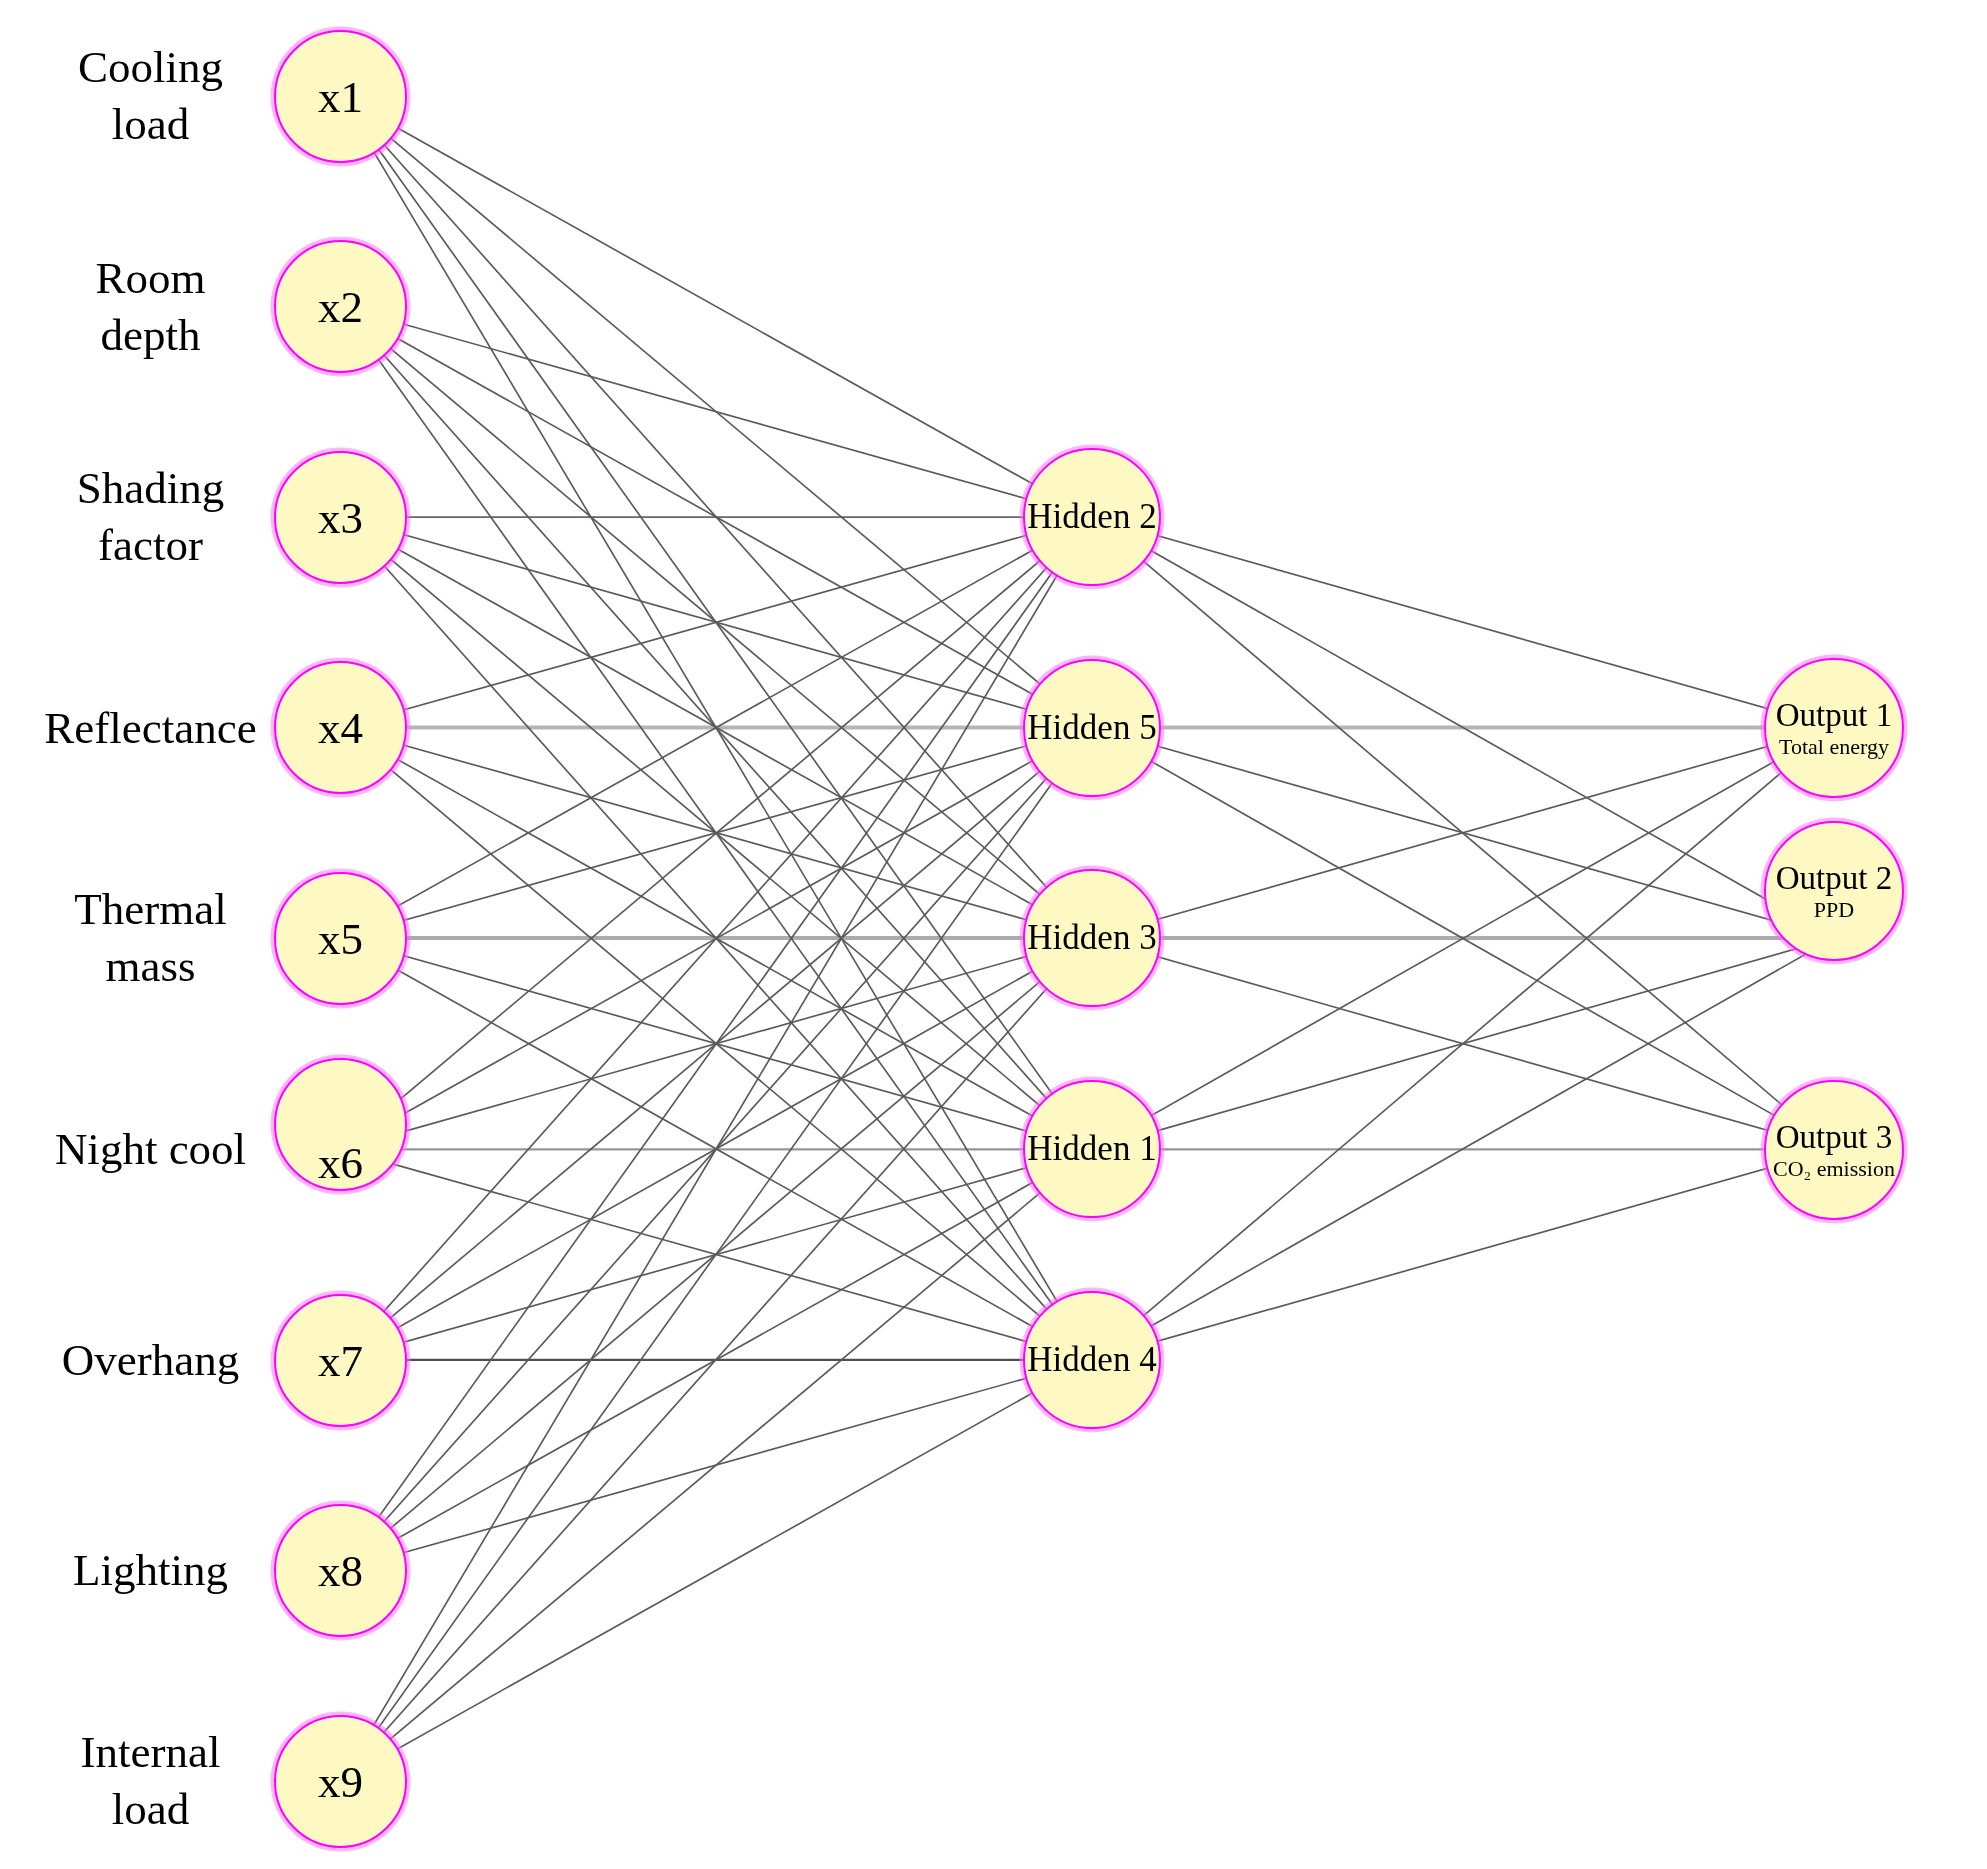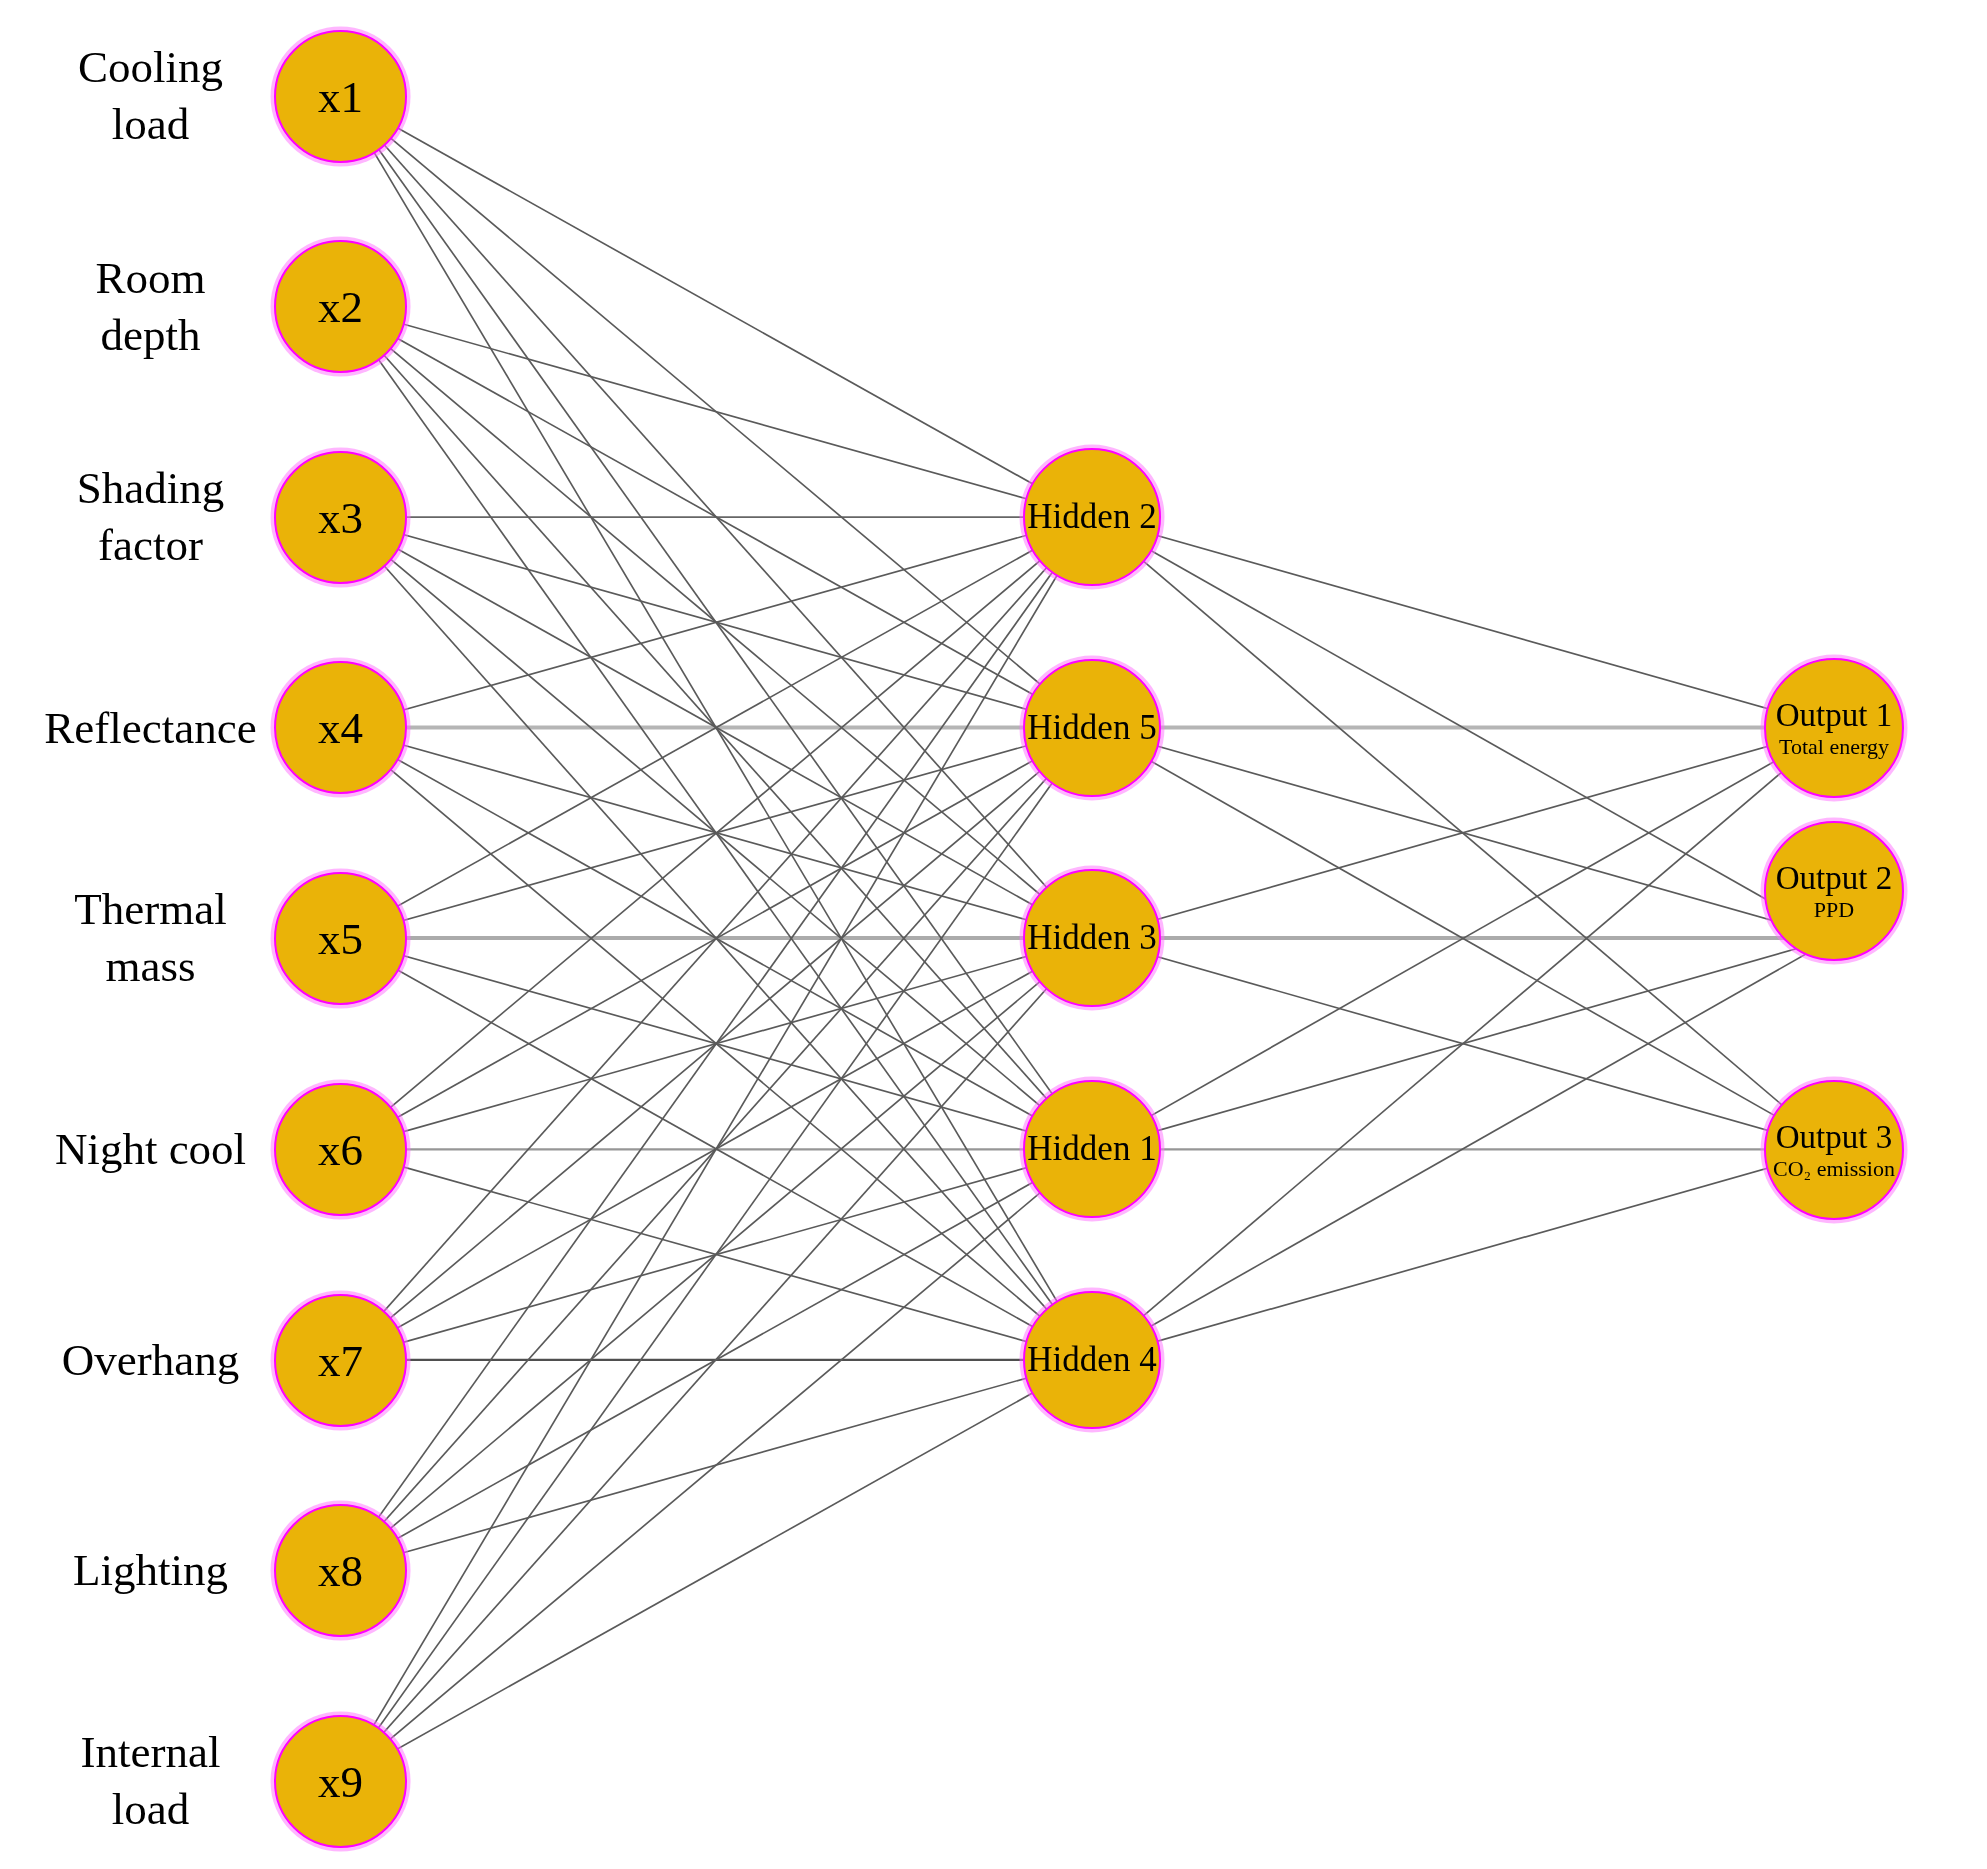--- a/index.html
+++ b/index.html
@@ -9,21 +9,21 @@
     background:#ffffff;
     overflow:hidden;
     font-family:"Liberation Serif","DejaVu Serif",serif;
     color:#000;
   }
   #edge-canvas{position:absolute;left:0;top:0;width:1987px;height:1869px;}
   .node{
     position:absolute;
     box-sizing:border-box;
     border-radius:50%;
-    background:#eab308;
+    background:#fef9c3;
     border:2.6px solid #ff00ff;
     box-shadow:0 0 0 3.5px rgba(255,110,255,0.5);
     display:flex;flex-direction:column;
     align-items:center;justify-content:center;
     text-align:center;
   }
   .node.input{width:133px;height:133px;font-size:45px;}
   .node.hidden{width:138px;height:138px;font-size:35px;text-align:right;}
   .node.output{width:140px;height:140px;font-size:33px;line-height:1.18;}
   .nlabel,.nsub{white-space:nowrap;}
@@ -127,21 +127,21 @@
     </div>
   <div class="node input" style="left: 274px; top: 451px;">
       <span class="nlabel">x3</span>
     </div>
   <div class="node input" style="left: 274px; top: 661px;">
       <span class="nlabel">x4</span>
     </div>
   <div class="node input" style="left: 274px; top: 872px;">
       <span class="nlabel">x5</span>
     </div>
-  <div class="node input" style="left: 274px; top: 1083px;">
+  <div class="node input" style="left: 274px; top: 1058px; justify-content: flex-end;">
       <span class="nlabel">x6</span>
     </div>
   <div class="node input" style="left: 274px; top: 1294px;">
       <span class="nlabel">x7</span>
     </div>
   <div class="node input" style="left: 274px; top: 1504px;">
       <span class="nlabel">x8</span>
     </div>
   <div class="node input" style="left: 274px; top: 1715px;">
       <span class="nlabel">x9</span>

